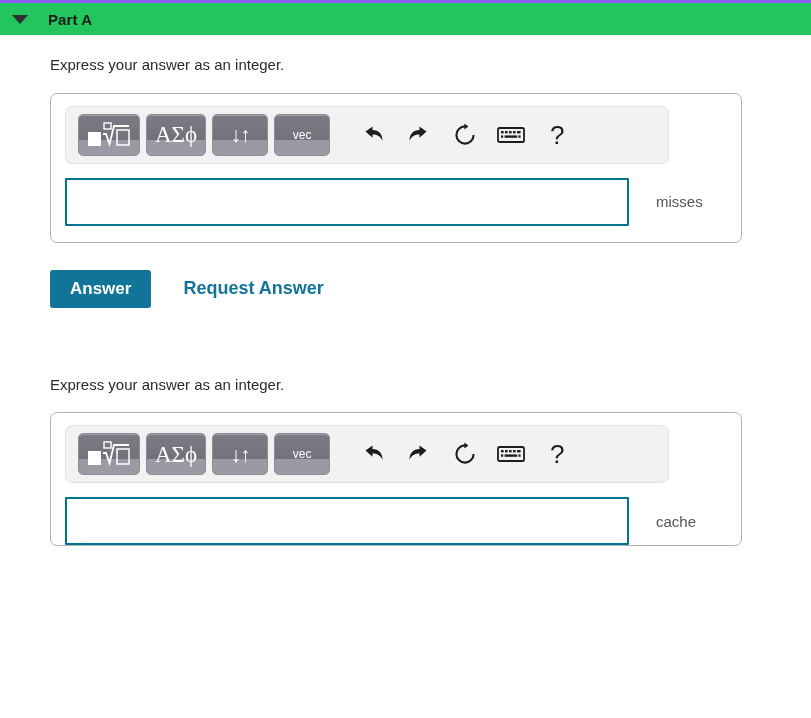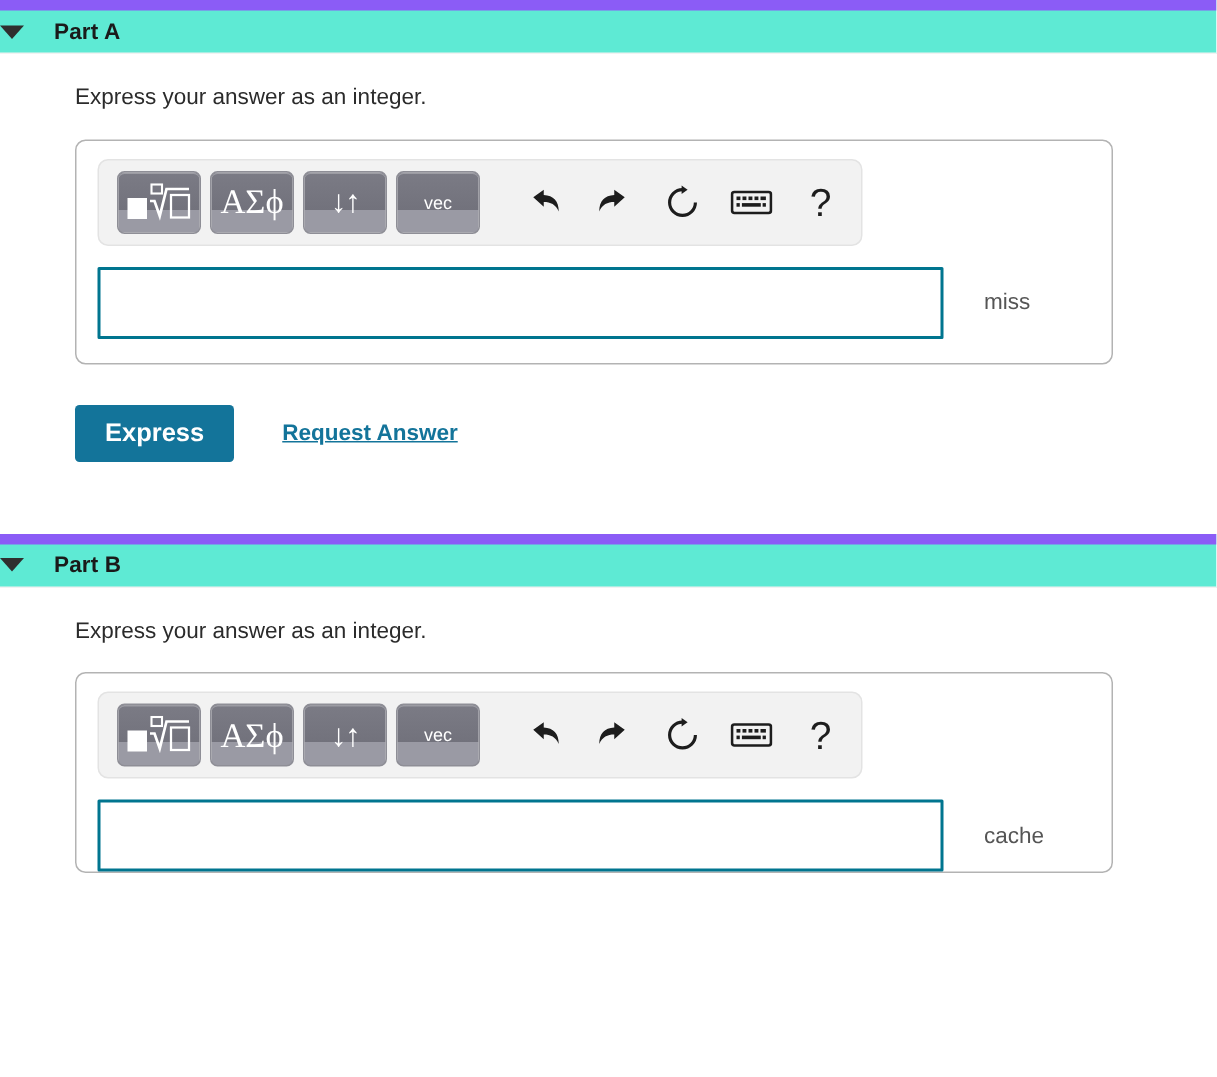--- a/index.html
+++ b/index.html
@@ -8,26 +8,27 @@
     width: 811px; height: 718px;
     background: #ffffff;
     font-family: "Liberation Sans", sans-serif;
     overflow: hidden;
   }
   .page { position: relative; width: 811px; height: 718px; background:#fff; }
 
   
   .part-header {
     position: relative;
-    background: #5eead4;
-    border-top: 7px solid #8b5cf6;
+    background: #22c55e;
+    border-top: 3px solid #8b5cf6;
     border-bottom: 1px solid #f2f2f2;
     height: 36px;
     display: flex;
     align-items: center;
+    padding-left: 12px;
   }
   .caret {
     width: 0; height: 0;
     border-left: 8px solid transparent;
     border-right: 8px solid transparent;
     border-top: 9px solid #2f2f2f;
     margin-right: 20px;
     flex: 0 0 auto;
   }
   .part-title {
@@ -66,21 +67,21 @@
 
   
   .mathbar {
     background: #f2f2f2;
     border: 1px solid #e3e3e3;
     border-radius: 7px;
     height: 58px;
     display: flex;
     align-items: center;
     padding: 0 10px;
-    width: 510px;
+    width: 604px;
   }
   .mbtn {
     height: 42px;
     min-width: 56px;
     margin-right: 6px;
     border-radius: 5px;
     border: 1px solid #8e8e96;
     background: linear-gradient(to bottom,
         #7b7b85 0%, #72727c 62%, #9a9aa4 62%, #9a9aa4 100%);
     box-shadow: inset 0 1px 0 rgba(255,255,255,0.25);
@@ -147,23 +148,22 @@
     font-size: 17px;
     font-weight: bold;
     padding: 0 20px;
     height: 38px;
     cursor: pointer;
     font-family: "Liberation Sans", sans-serif;
   }
   .request-link {
     margin-left: 32px;
     color: #13749a;
-    font-size: 15px;
+    font-size: 18px;
     font-weight: bold;
-    text-decoration: underline;
     cursor: pointer;
   }
 
   .spacer-gap { height: 48px; background:#fff; }
 </style>
 </head>
 <body>
 
 <div class="page">
 
@@ -241,36 +241,32 @@
             </span>
           </div>
           <div class="ibtn">
             <span class="qmark">?</span>
           </div>
         </div>
       </div>
 
       <div class="input-row">
         <input class="answer-input" type="text" placeholder="" style="">
-        <span class="unit">miss</span>
+        <span class="unit">misses</span>
       </div>
     </div>
 
     <div class="actions">
-      <button class="submit-btn">Express</button>
+      <button class="submit-btn">Answer</button>
       <a class="request-link">Request Answer</a>
     </div>
   </div>
 
   <div class="spacer-gap"></div>
 
-  <div class="part-header">
-    <span class="caret"></span>
-    <span class="part-title">Part B</span>
-  </div>
 
   <div class="part-body">
     <div class="instruction">Express your answer as an integer.</div>
 
     <div class="answer-box clipped">
 
       <div class="mathbar">
 
         <div class="mbtn">
           <span class="tmpl">

